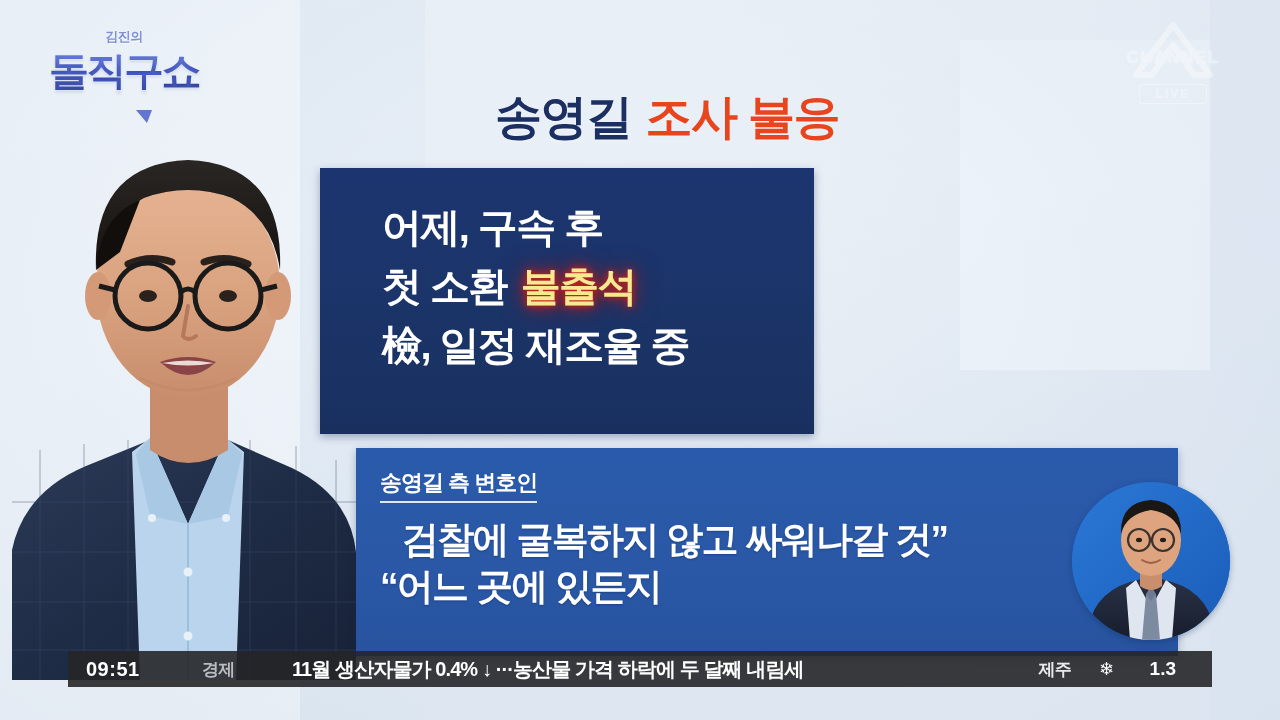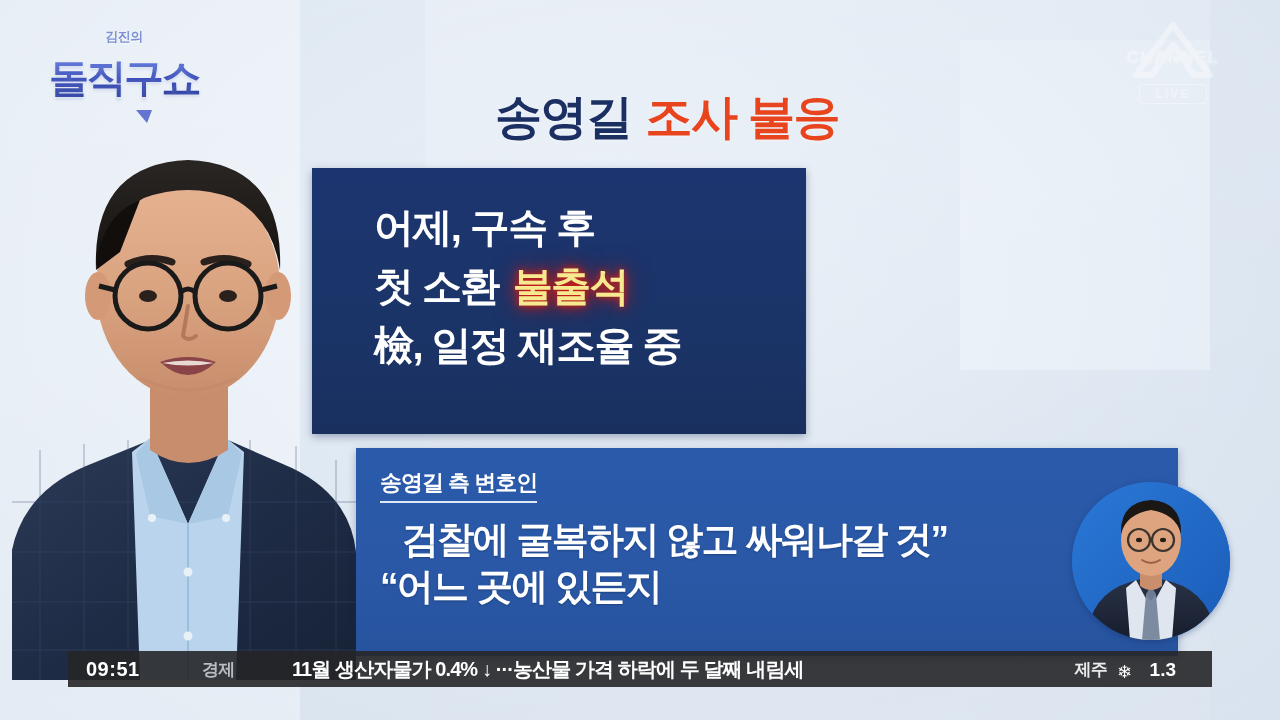--- a/index.html
+++ b/index.html
@@ -80,21 +80,21 @@
     width: 160px;
     height: 86px;
     text-align: center;
     user-select: none;
   }
   #program-logo .host-name {
     font-size: 13px;
     font-weight: 700;
     color: #7d8fd6;
     letter-spacing: -0.5px;
-    margin-bottom: 13px;
+    margin-bottom: 6px;
     text-shadow: 0 1px 1px rgba(255,255,255,0.9);
   }
   #program-logo .show-name {
     font-size: 40px;
     font-weight: 900;
     letter-spacing: -2.5px;
     line-height: 0.95;
     background: linear-gradient(180deg, #6a7fe0 0%, #3f52c0 45%, #2a3a9e 100%);
     -webkit-background-clip: text;
     background-clip: text;
@@ -134,21 +134,21 @@
     white-space: nowrap;
     text-shadow: 0 1px 2px rgba(255,255,255,0.55);
     margin-left: 43px;
   }
   #headline .hl-subject { color: #1b2f63; }
   #headline .hl-action  { color: #e8451f; margin-left: 14px; }
 
   
   #caption-box {
     position: absolute;
-    left: 312px;
+    left: 320px;
     top: 168px;
     width: 494px;
     height: 266px;
     background: linear-gradient(180deg, #1c3570 0%, #1b3468 55%, #19305f 100%);
     box-shadow: 0 3px 8px rgba(20,40,90,0.35);
     padding: 30px 0 0 62px;
   }
   #caption-box .cap-line {
     font-size: 40px;
     font-weight: 800;
@@ -243,22 +243,22 @@
     font-size: 20px;
     font-weight: 700;
     letter-spacing: -0.9px;
     margin-left: 44px;
     white-space: nowrap;
     overflow: hidden;
   }
   #ticker .tk-weather {
     margin-left: auto;
     display: flex;
-    align-items: flex-end;
-    gap: 10px;
+    align-items: center;
+    gap: 28px;
     padding-right: 18px;
   }
   #ticker .tk-region {
     font-size: 17px;
     font-weight: 700;
     letter-spacing: -0.8px;
     color: #e9eaec;
   }
   #ticker .tk-icon {
     font-size: 18px;

